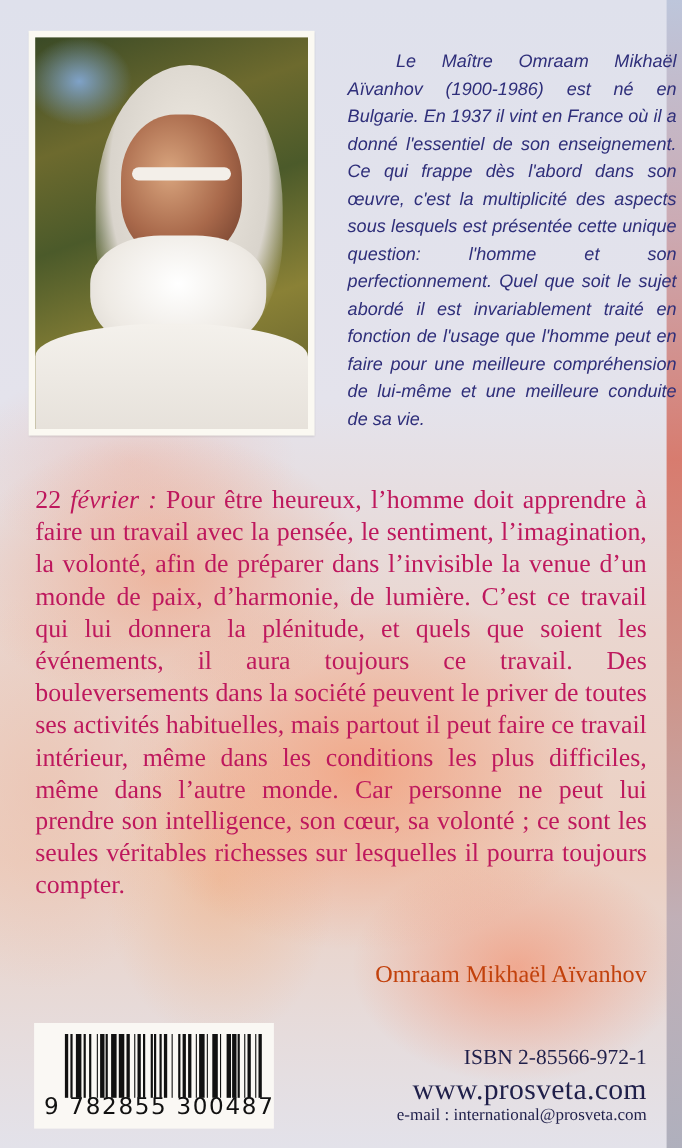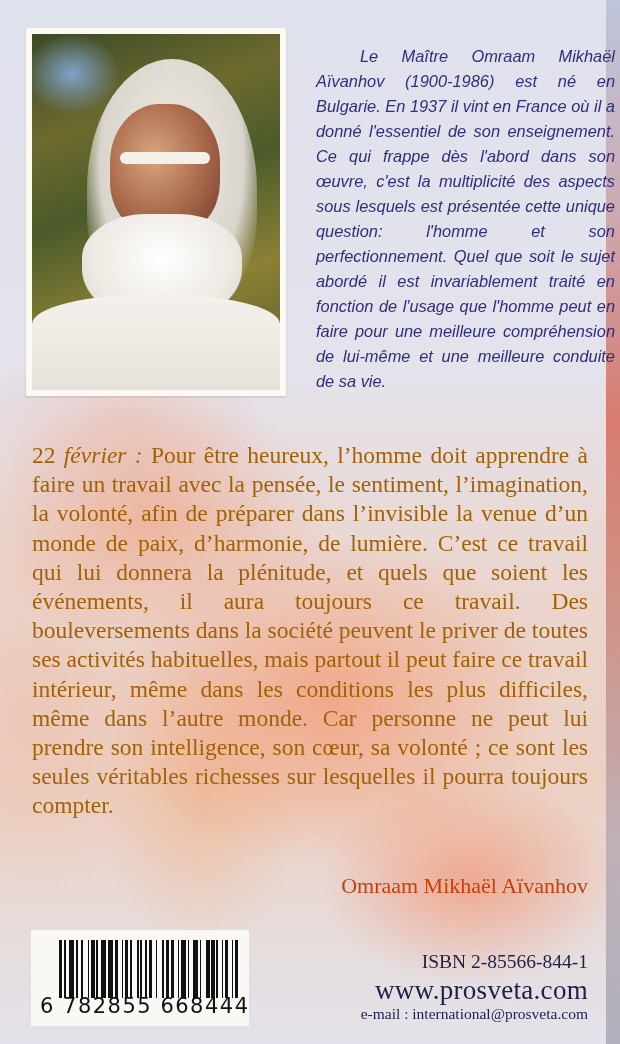--- a/index.html
+++ b/index.html
@@ -71,21 +71,21 @@
     line-height: 25px;
     color: #2f2f7a;
     text-align: justify;
     text-indent: 44px;
   }
   .quote {
     position: absolute; left: 32px; top: 441px; width: 556px;
     font-family: "Liberation Serif", serif;
     font-size: 23.5px;
     line-height: 29.2px;
-    color: #a16207;
+    color: #be185d;
     text-align: justify;
   }
   .quote .date-num { }
   .quote .date-month { font-style: italic; }
   .signature {
     position: absolute; right: 32px; top: 873px;
     font-family: "Liberation Serif", serif;
     font-size: 22px;
     color: #c2410c;
   }
@@ -213,18 +213,18 @@
       <div class="gap" style="width: 3.40187px;"></div>
       <div class="bar" style="width: 1.70093px;"></div>
       <div class="gap" style="width: 1.70093px;"></div>
       <div class="bar" style="width: 3.40187px;"></div>
       <div class="gap" style="width: 3.40187px;"></div>
       <div class="bar" style="width: 1.70093px;"></div>
       <div class="gap" style="width: 1.70093px;"></div>
       <div class="bar" style="width: 3.40187px;"></div>
       <div class="gap" style="width: 1.70093px;"></div>
     </div>
-  <div class="barcode-digits">6 782855 668444</div>
+  <div class="barcode-digits">9 782855 300487</div>
 </div>
 
-<div class="isbn">ISBN 2-85566-844-1</div>
+<div class="isbn">ISBN 2-85566-972-1</div>
 <a class="website">www.prosveta.com</a>
 <a class="email">e-mail : international@prosveta.com</a>
 
 </body></html>

